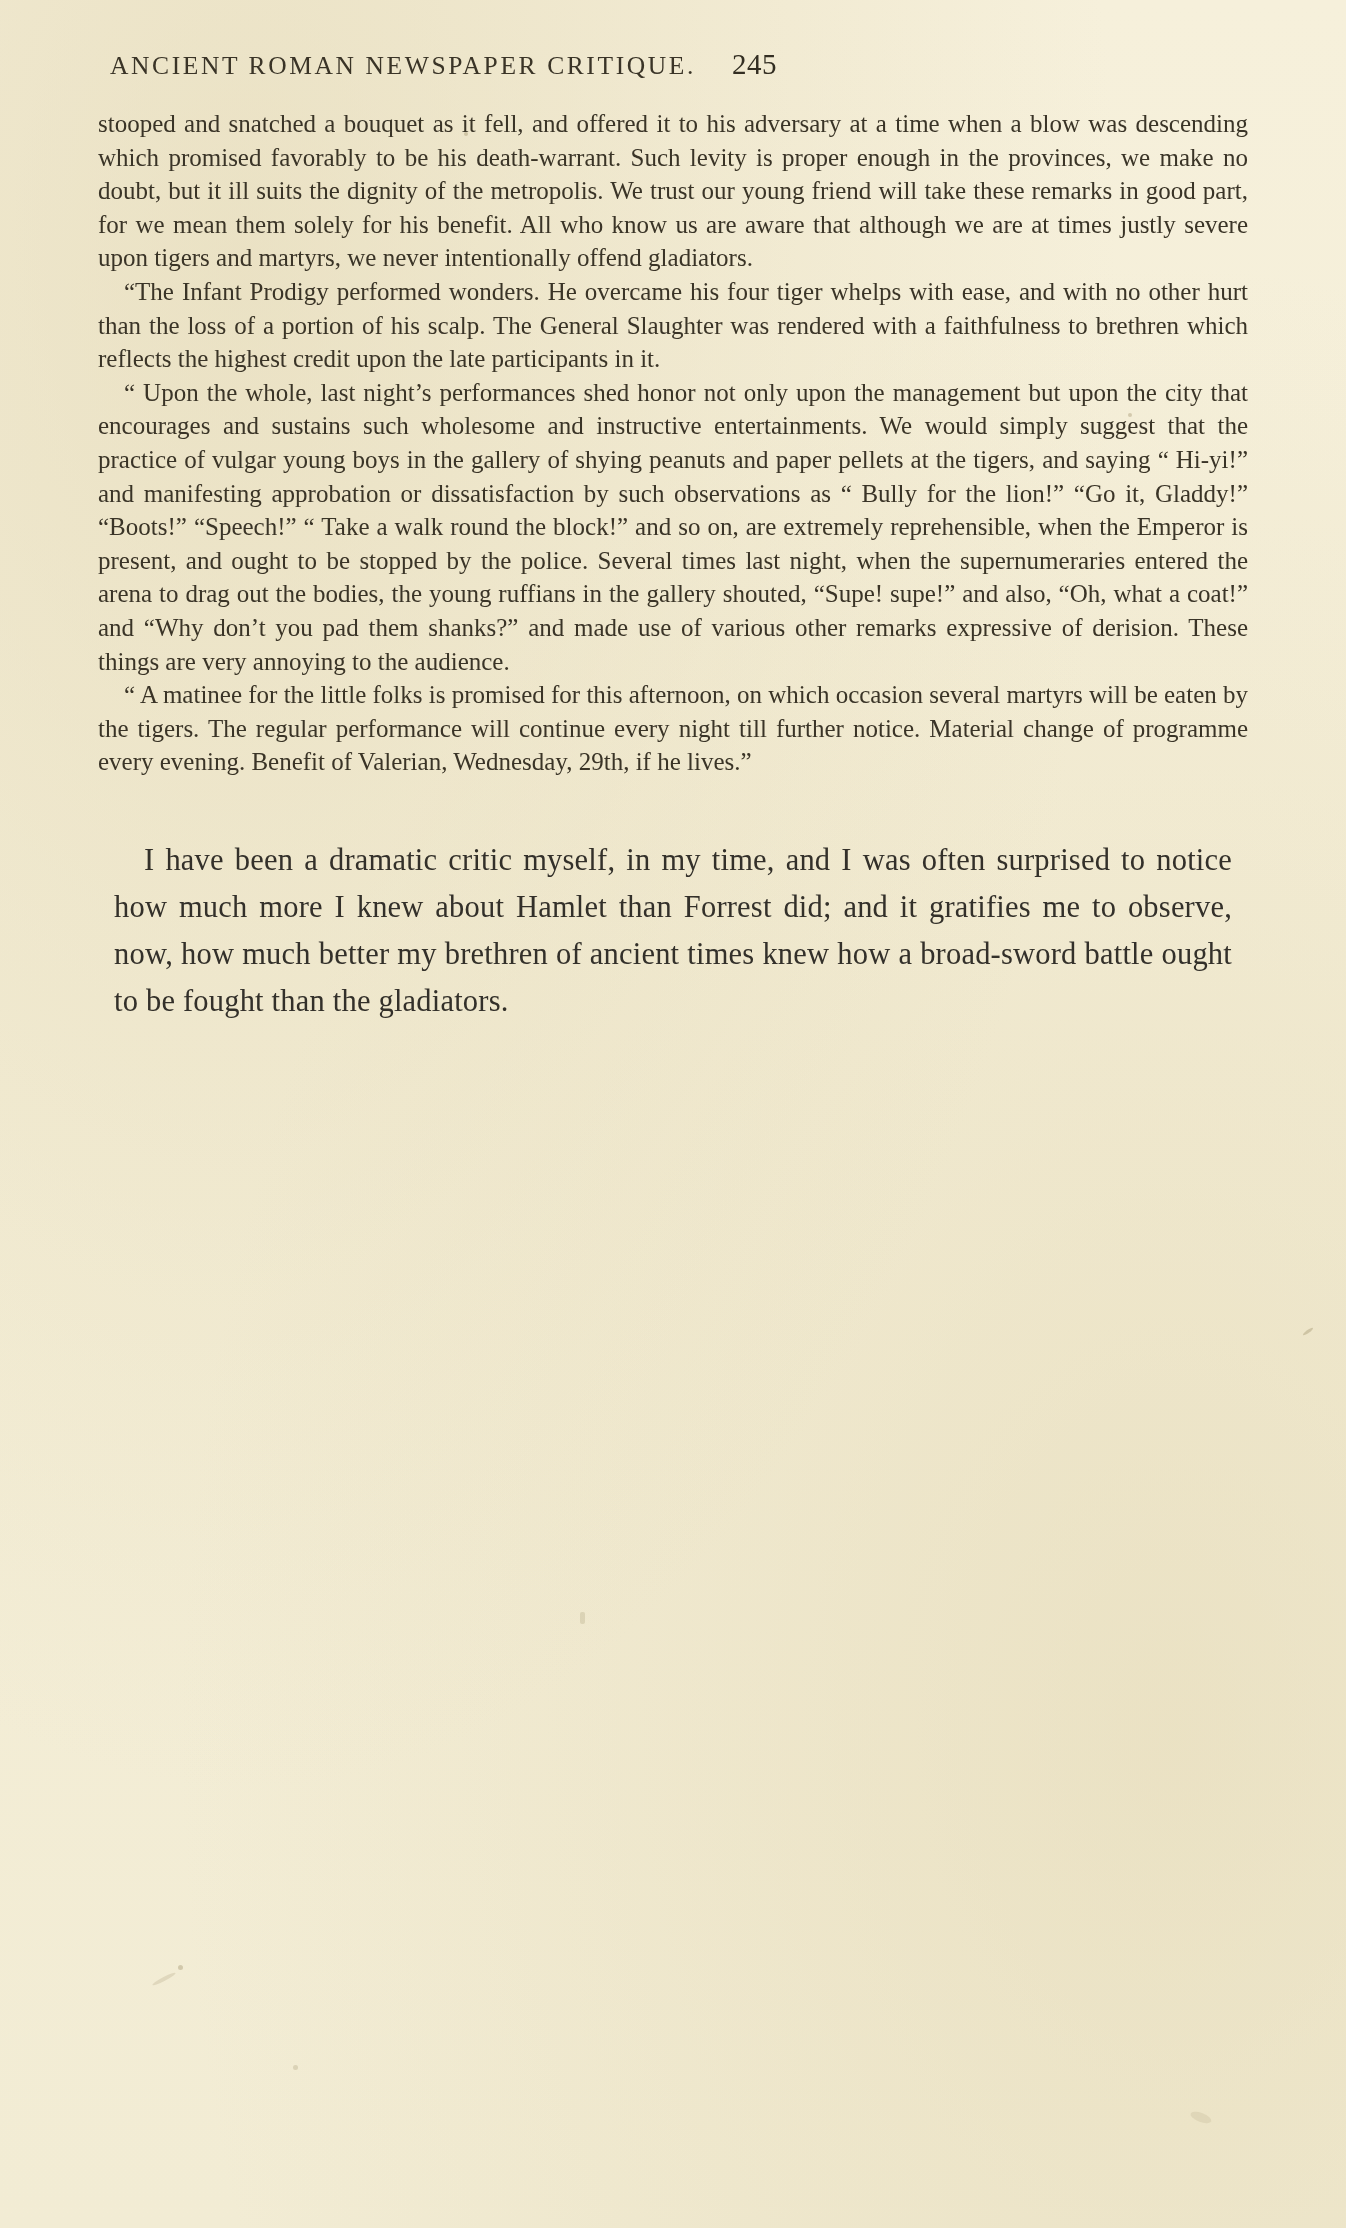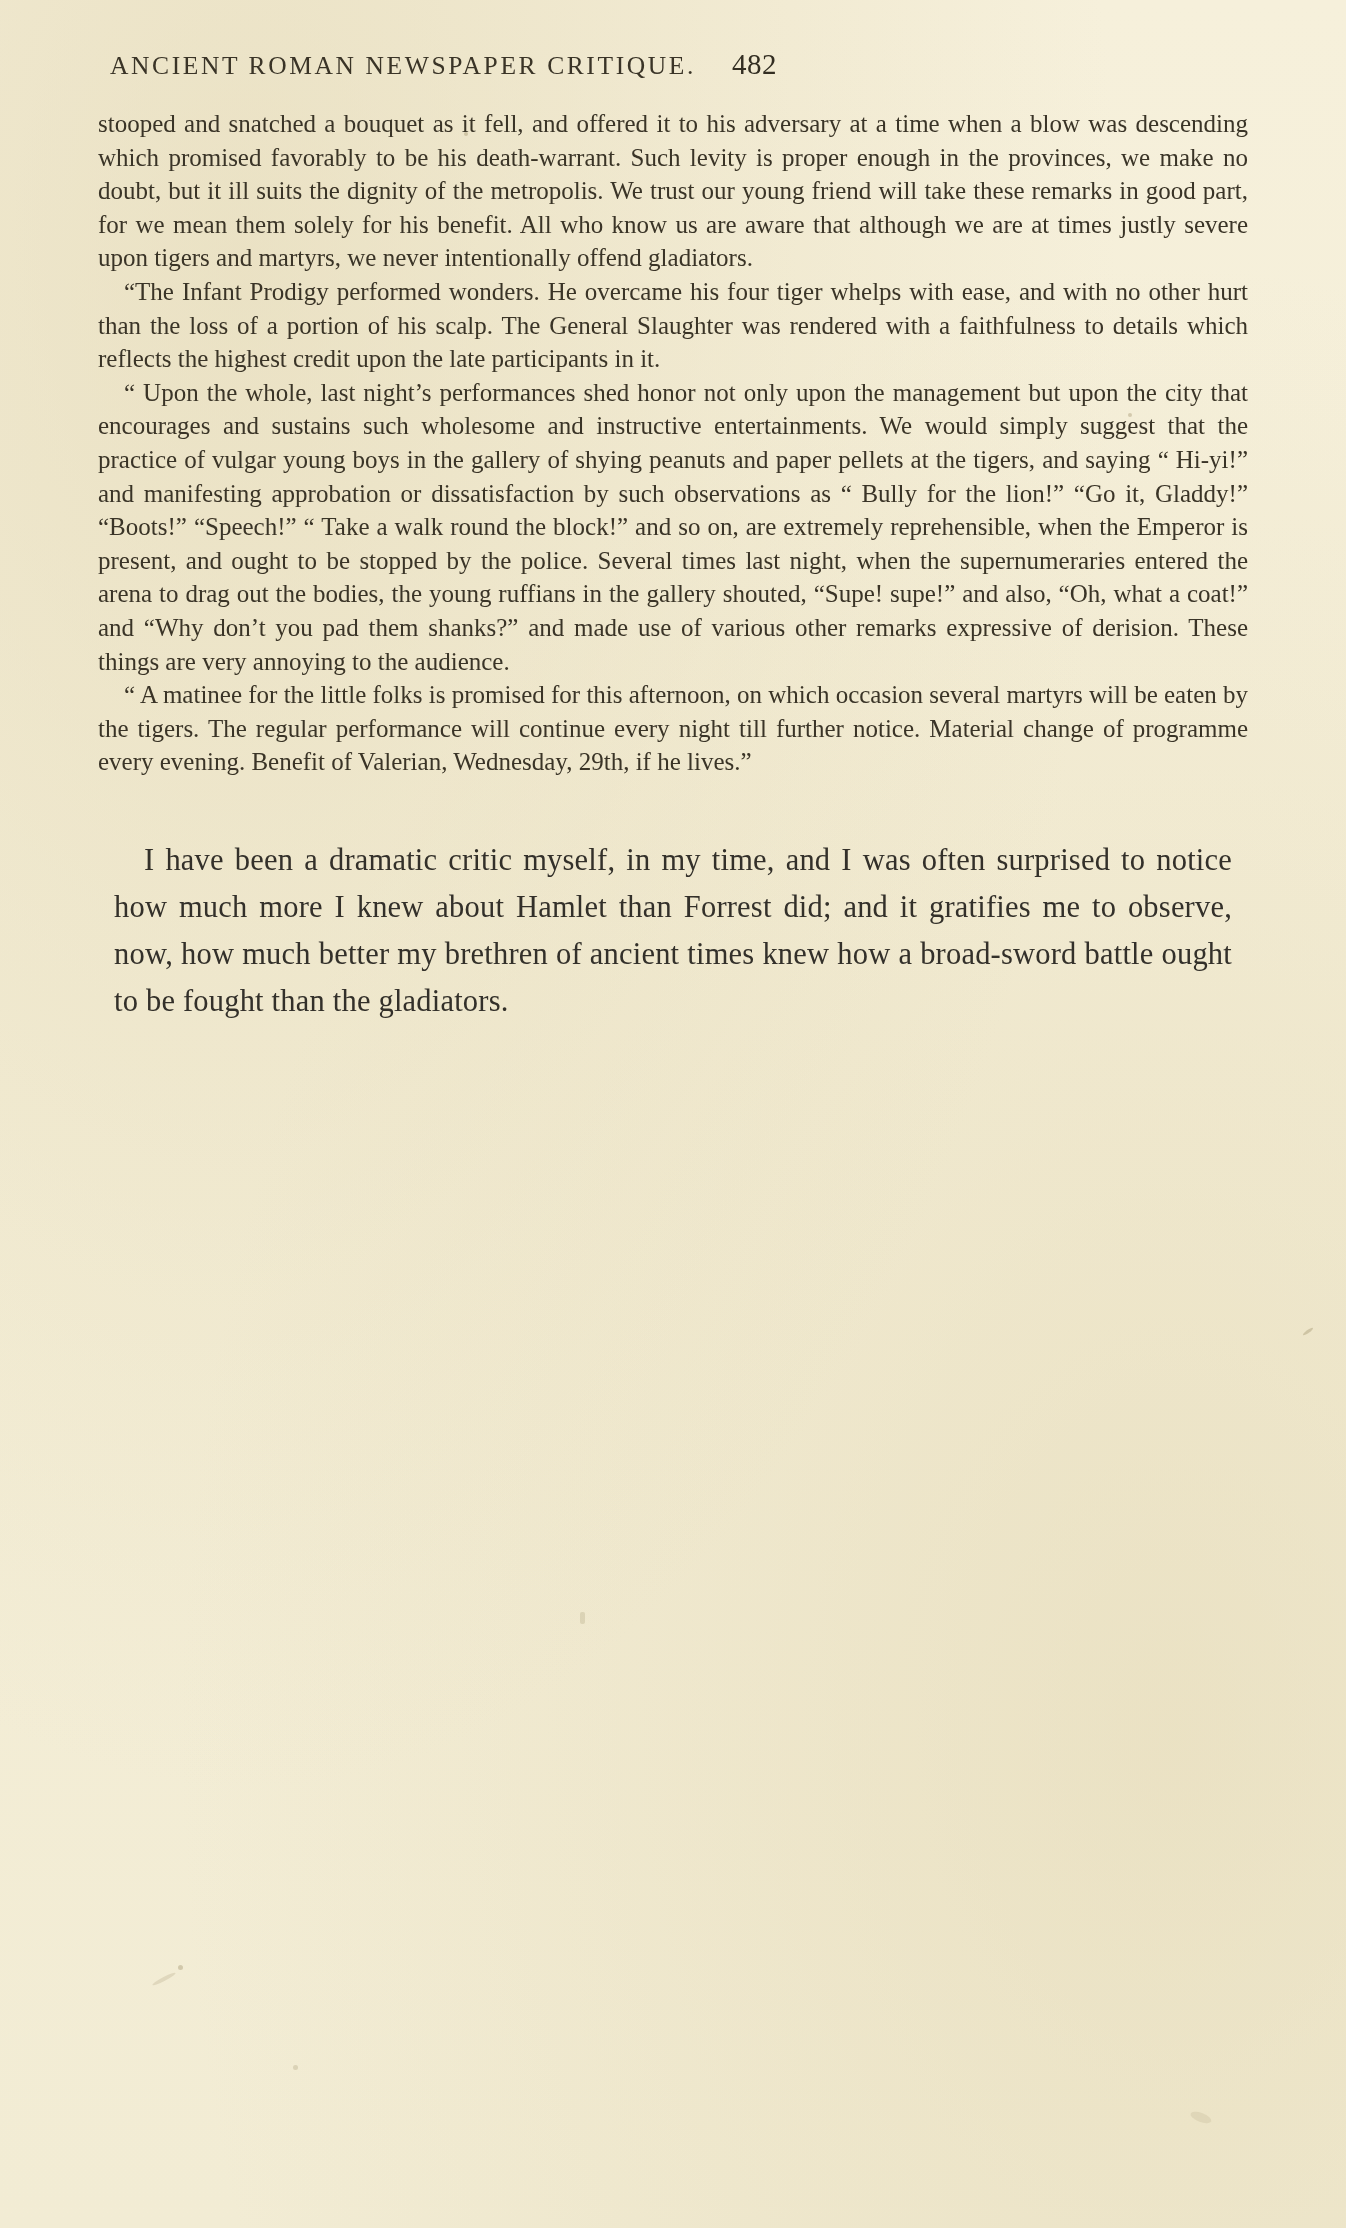--- a/index.html
+++ b/index.html
@@ -107,26 +107,26 @@
   <div class="speck s4"></div>
   <div class="speck s5"></div>
   <div class="speck s6"></div>
   <div class="speck s7"></div>
   <div class="speck s8"></div>
 
   <div class="content">
 
     <div class="running-head">
       <div class="head-title">ANCIENT ROMAN NEWSPAPER CRITIQUE.</div>
-      <div class="head-page">482</div>
+      <div class="head-page">245</div>
     </div>
 
     <div class="body-text">
       <p>stooped and snatched a bouquet as it fell, and offered it to his adversary at a time when a blow was descending which promised favorably to be his death-warrant. Such levity is proper enough in the provinces, we make no doubt, but it ill suits the dignity of the metropolis. We trust our young friend will take these remarks in good part, for we mean them solely for his benefit. All who know us are aware that although we are at times justly severe upon tigers and martyrs, we never intentionally offend gladiators.</p>
-      <p class="ind">“The Infant Prodigy performed wonders. He overcame his four tiger whelps with ease, and with no other hurt than the loss of a portion of his scalp. The General Slaughter was rendered with a faithfulness to details which reflects the highest credit upon the late participants in it.</p>
+      <p class="ind">“The Infant Prodigy performed wonders. He overcame his four tiger whelps with ease, and with no other hurt than the loss of a portion of his scalp. The General Slaughter was rendered with a faithfulness to brethren which reflects the highest credit upon the late participants in it.</p>
       <p class="ind">“ Upon the whole, last night’s performances shed honor not only upon the management but upon the city that encourages and sustains such wholesome and instructive entertainments. We would simply suggest that the practice of vulgar young boys in the gallery of shying peanuts and paper pellets at the tigers, and saying “ Hi-yi!” and manifesting approbation or dissatisfaction by such observations as “ Bully for the lion!” “Go it, Gladdy!” “Boots!” “Speech!” “ Take a walk round the block!” and so on, are extremely reprehensible, when the Emperor is present, and ought to be stopped by the police. Several times last night, when the supernumeraries entered the arena to drag out the bodies, the young ruffians in the gallery shouted, “Supe! supe!” and also, “Oh, what a coat!” and “Why don’t you pad them shanks?” and made use of various other remarks expressive of derision. These things are very annoying to the audience.</p>
       <p class="ind">“ A matinee for the little folks is promised for this afternoon, on which occasion several martyrs will be eaten by the tigers. The regular performance will continue every night till further notice. Material change of programme every evening. Benefit of Valerian, Wednesday, 29th, if he lives.”</p>
     </div>
 
     <div class="closing">
       <p>I have been a dramatic critic myself, in my time, and I was often surprised to notice how much more I knew about Hamlet than Forrest did; and it gratifies me to observe, now, how much better my brethren of ancient times knew how a broad-sword battle ought to be fought than the gladiators.</p>
     </div>
 
   </div>
 </div>

